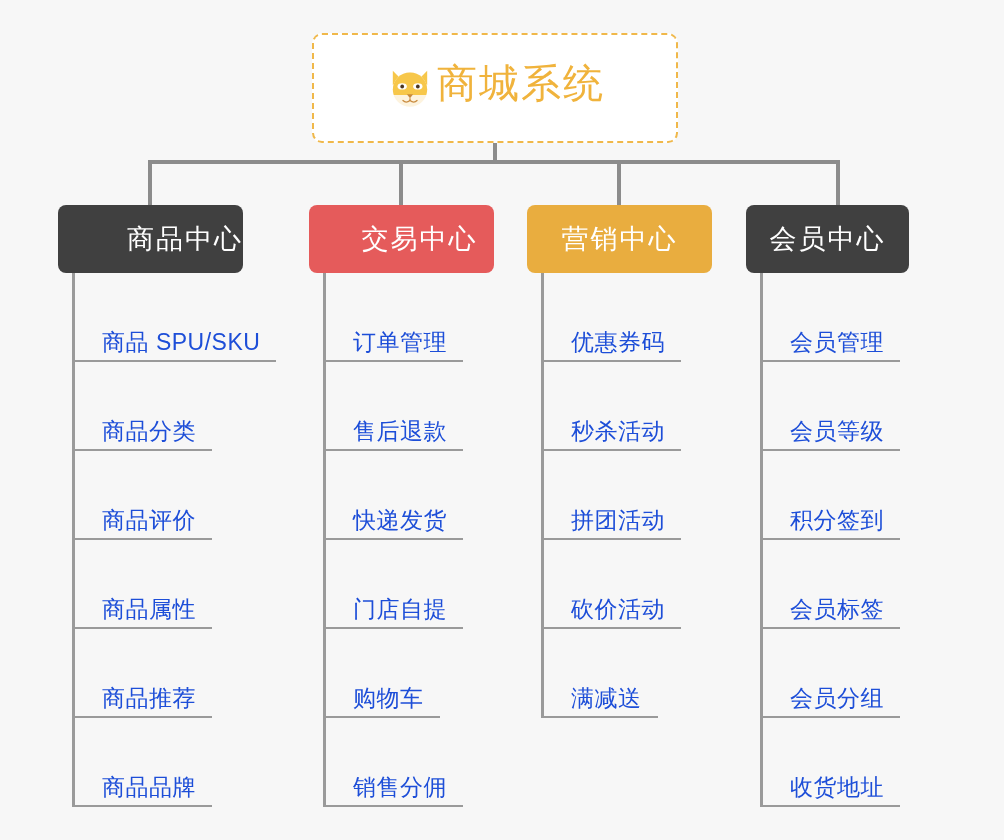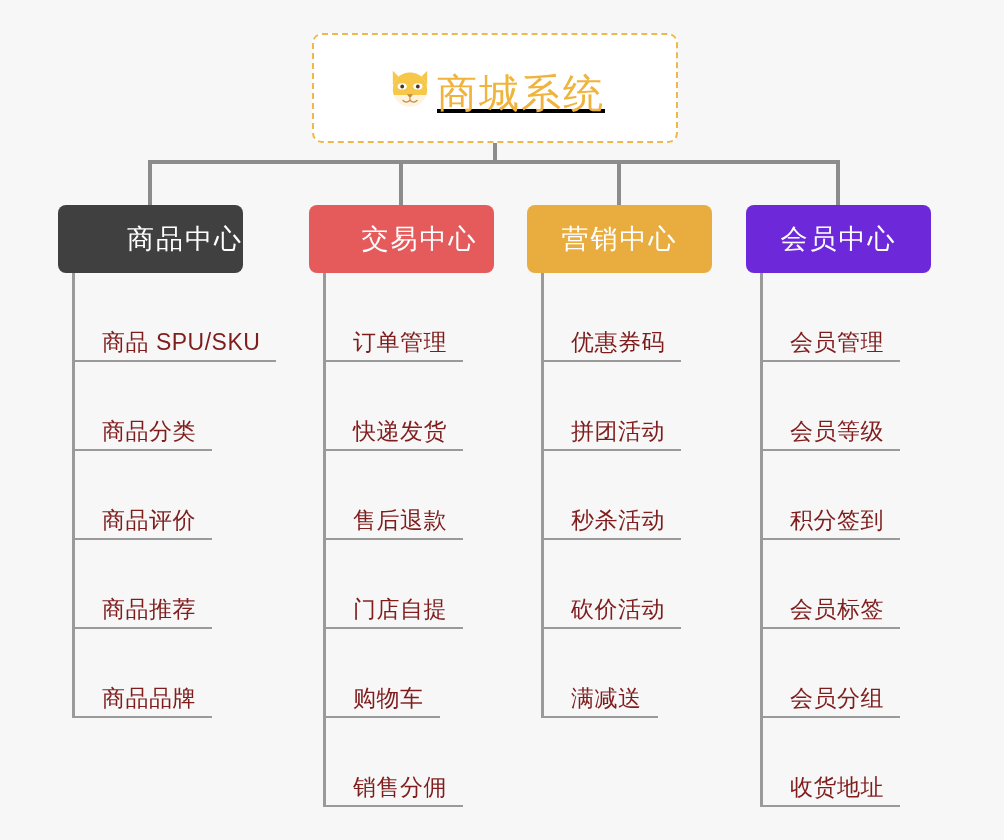--- a/index.html
+++ b/index.html
@@ -32,23 +32,22 @@
     background: #ffffff;
     border: 2px dashed #f0b84a;
     border-radius: 10px;
     display: flex;
     align-items: center;
     justify-content: center;
     box-sizing: border-box;
   }
   .root-inner {
     display: flex;
-    align-items: flex-end;
+    align-items: flex-start;
     gap: 2px;
-    text-decoration: underline;
   }
   .root-emoji {
     width: 50px;
     height: 50px;
     flex: 0 0 50px;
     display: block;
   }
   .root-title {
     font-size: 40px;
     color: #f0b33c;
@@ -102,42 +101,42 @@
     justify-content: center;
     color: #ffffff;
     font-size: 27px;
     letter-spacing: 2px;
     box-sizing: border-box;
     white-space: nowrap;
   }
   .cat-1 { width: 185px; background: #404040; justify-content: flex-end; }
   .cat-2 { width: 185px; background: #e55b5b; padding-left: 36px; }
   .cat-3 { width: 185px; background: #e9ad3f; }
-  .cat-4 { width: 185px; background: #6d28d9; }
+  .cat-4 { width: 163px; background: #404040; }
 
   
   .leaf-list {
     position: relative;
     margin-left: 14px;
     padding-left: 0;
     border-left: 3px solid #9a9a9a;
   }
   .leaf-item {
     position: relative;
     height: 89px;
     display: flex;
     align-items: flex-end;
   }
   .leaf-underline {
     display: inline-block;
     border-bottom: 2px solid #9a9a9a;
     padding: 0 16px 5px 30px;
     margin-left: -3px;
     font-size: 23px;
-    color: #7f1d1d;
+    color: #1d4ed8;
     line-height: 1.1;
     white-space: nowrap;
     letter-spacing: 0.5px;
   }
 </style>
 </head>
 <body>
 
 <div id="mindmap">
 
@@ -176,41 +175,44 @@
       <div class="leaf-item">
           <span class="leaf-underline">商品 SPU/SKU</span>
         </div>
       <div class="leaf-item">
           <span class="leaf-underline">商品分类</span>
         </div>
       <div class="leaf-item">
           <span class="leaf-underline">商品评价</span>
         </div>
       <div class="leaf-item">
+          <span class="leaf-underline">商品属性</span>
+        </div>
+      <div class="leaf-item">
           <span class="leaf-underline">商品推荐</span>
         </div>
       <div class="leaf-item">
           <span class="leaf-underline">商品品牌</span>
         </div>
     </div>
   </div>
 
   <div class="column col-2">
     <div class="cat-box cat-2">
       <span>交易中心</span>
     </div>
     <div class="leaf-list">
       <div class="leaf-item">
           <span class="leaf-underline">订单管理</span>
         </div>
       <div class="leaf-item">
+          <span class="leaf-underline">售后退款</span>
+        </div>
+      <div class="leaf-item">
           <span class="leaf-underline">快递发货</span>
-        </div>
-      <div class="leaf-item">
-          <span class="leaf-underline">售后退款</span>
         </div>
       <div class="leaf-item">
           <span class="leaf-underline">门店自提</span>
         </div>
       <div class="leaf-item">
           <span class="leaf-underline">购物车</span>
         </div>
       <div class="leaf-item">
           <span class="leaf-underline">销售分佣</span>
         </div>
@@ -219,24 +221,24 @@
 
   <div class="column col-3">
     <div class="cat-box cat-3">
       <span>营销中心</span>
     </div>
     <div class="leaf-list">
       <div class="leaf-item">
           <span class="leaf-underline">优惠券码</span>
         </div>
       <div class="leaf-item">
+          <span class="leaf-underline">秒杀活动</span>
+        </div>
+      <div class="leaf-item">
           <span class="leaf-underline">拼团活动</span>
-        </div>
-      <div class="leaf-item">
-          <span class="leaf-underline">秒杀活动</span>
         </div>
       <div class="leaf-item">
           <span class="leaf-underline">砍价活动</span>
         </div>
       <div class="leaf-item">
           <span class="leaf-underline">满减送</span>
         </div>
     </div>
   </div>
 

